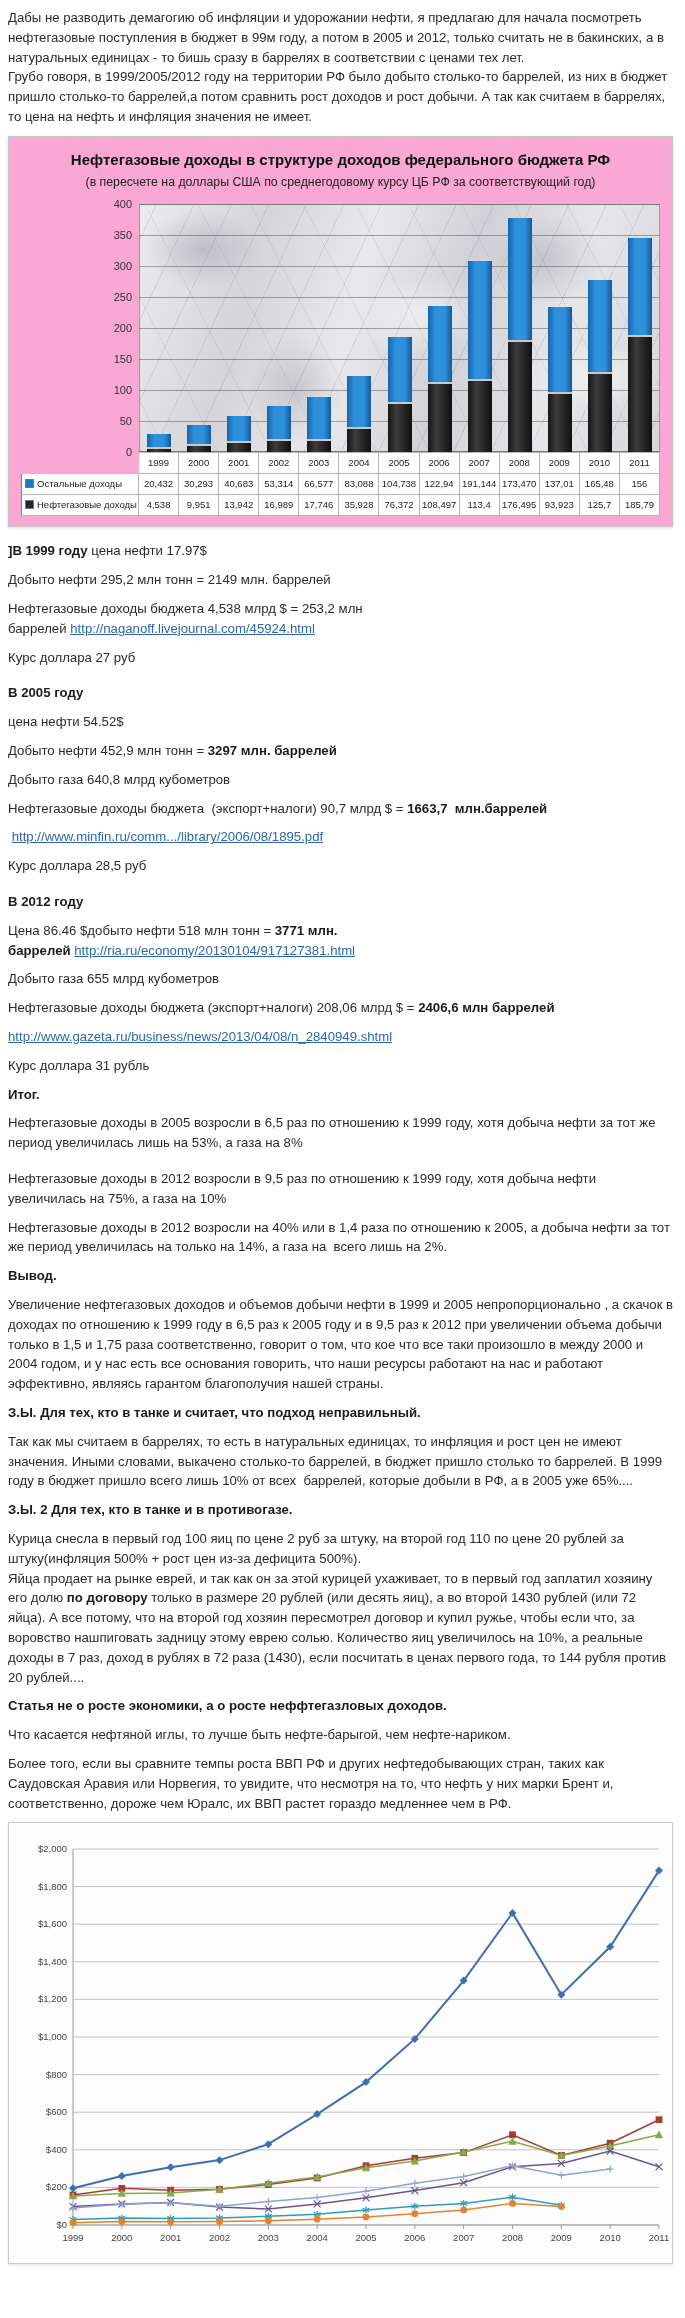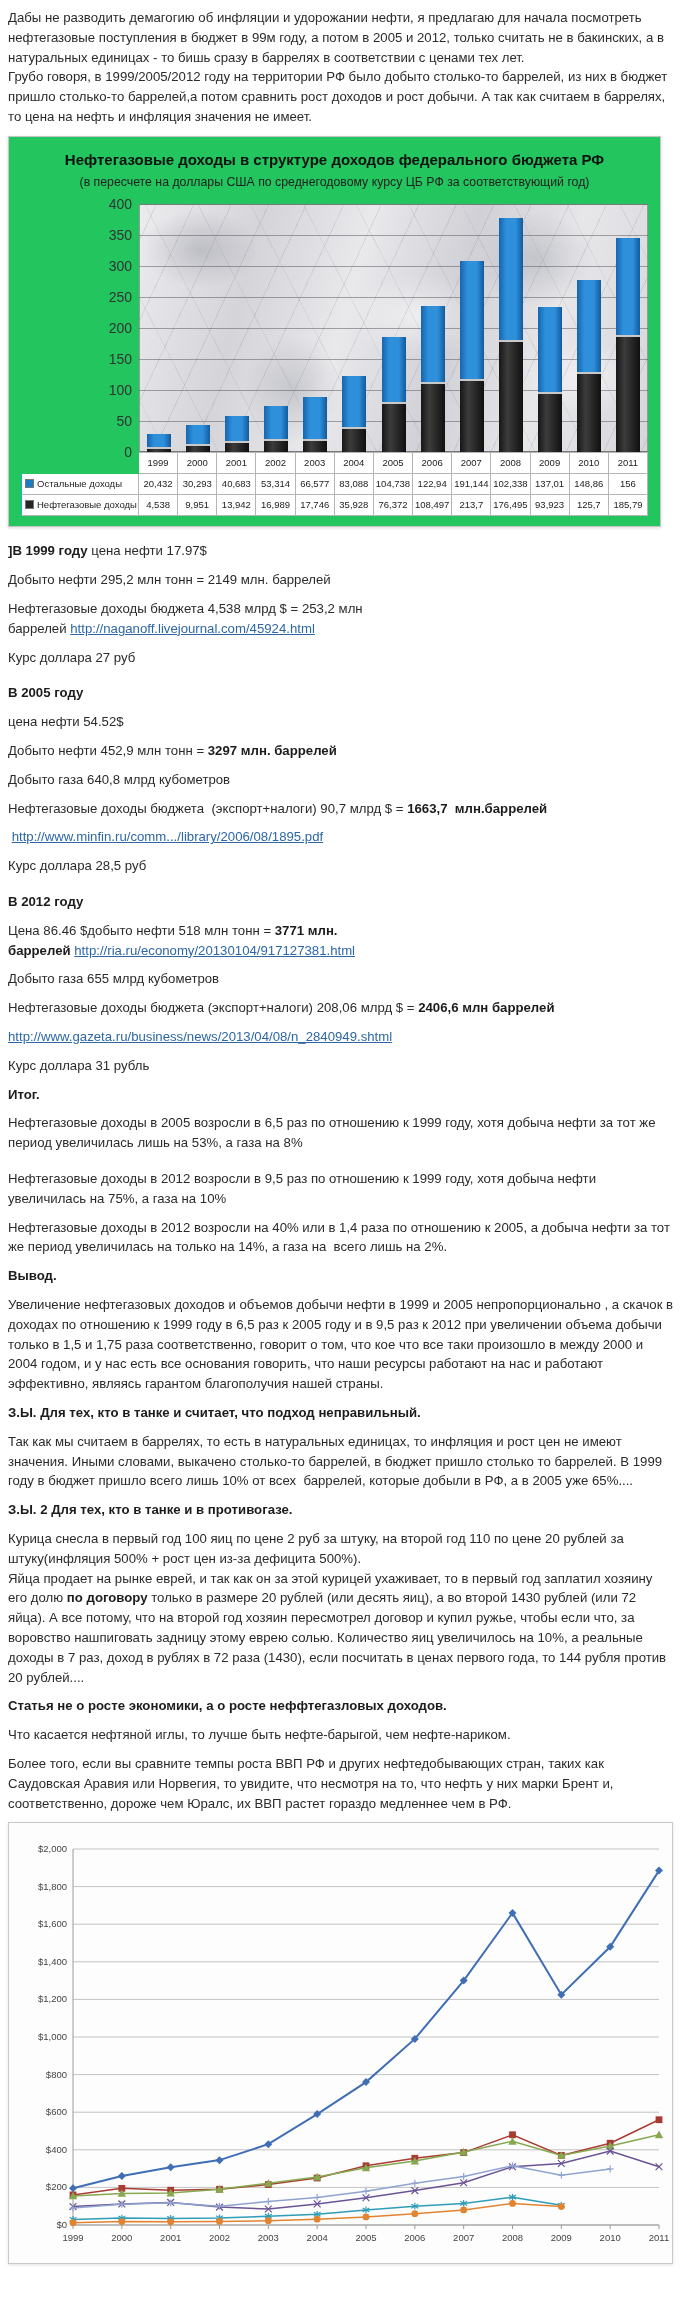--- a/index.html
+++ b/index.html
@@ -4,22 +4,22 @@
 <style>
   html,body{margin:0;padding:0;background:#ffffff;}
   body{width:685px;font-family:"Liberation Sans",sans-serif;color:#2b2b2b;}
   .article{padding:8px 10px 16px 8px;font-size:13.2px;line-height:1.5;}
   .para{margin:0 0 9px;white-space:pre-wrap;}
   .para.gap{margin-top:16px;}
   .para b{font-weight:bold;color:#1c1c1c;}
   a.link{color:#2d67a6;text-decoration:underline;cursor:pointer;word-break:break-all;}
 
   
-  .chart-frame{border:1px solid #c6c6c6;background:#22c55e;box-shadow:0 1px 3px rgba(0,0,0,.15);
-               margin:4px 14px 14px 0;padding:12px 12px 10px;}
+  .chart-frame{border:1px solid #c6c6c6;background:#f9a8d4;box-shadow:0 1px 3px rgba(0,0,0,.15);
+               margin:4px 2px 14px 0;padding:12px 12px 10px;}
   
   .c1-title{text-align:center;font-weight:bold;font-size:15px;color:#111;}
   .c1-subtitle{text-align:center;font-size:12.3px;color:#222;margin-top:2px;}
   .c1-plotwrap{position:relative;margin:12px 0 0 118px;height:248px;}
   .c1-plotbg{position:absolute;inset:0;border:1px solid #9a9a9a;
     background-color:#dfdfe2;
     background-image:
       repeating-linear-gradient(115deg, transparent 0 14px, rgba(110,112,125,.16) 14px 15px, transparent 15px 34px),
       repeating-linear-gradient(63deg, transparent 0 22px, rgba(120,122,135,.13) 22px 23px, transparent 23px 47px),
       radial-gradient(ellipse 90px 60px at 12% 18%, rgba(130,132,142,.35), transparent 65%),
@@ -27,21 +27,21 @@
       radial-gradient(ellipse 100px 80px at 78% 22%, rgba(135,138,148,.30), transparent 60%),
       radial-gradient(ellipse 80px 90px at 30% 75%, rgba(125,128,138,.28), transparent 60%),
       radial-gradient(ellipse 110px 60px at 88% 70%, rgba(255,255,255,.50), transparent 60%),
       linear-gradient(105deg,#ececef 0%,#d4d4d9 22%,#e9e9ec 41%,#d0d0d6 60%,#e7e7ea 78%,#d6d6db 100%);}
   .c1-grid{position:absolute;left:0;right:0;height:1px;background:rgba(95,95,100,.55);}
   .c1-bars{position:absolute;inset:0;display:flex;align-items:flex-end;}
   .c1-slot{flex:1;display:flex;justify-content:center;align-items:flex-end;height:100%;}
   .c1-bar{width:24px;display:flex;flex-direction:column;justify-content:flex-end;}
   .c1-seg-top{background:linear-gradient(90deg,#1565ad,#2e8fdb 30%,#2e8fdb 70%,#135a9a);}
   .c1-seg-bottom{background:linear-gradient(90deg,#161616,#3c3c3c 35%,#101010);border-top:2px solid #c9c9c9;}
-  .c1-ylab{position:absolute;right:calc(100% + 7px);transform:translateY(-50%);font-size:14px;color:#333;}
+  .c1-ylab{position:absolute;right:calc(100% + 7px);transform:translateY(-50%);font-size:11px;color:#333;}
   .c1-table{display:grid;grid-template-columns:118px repeat(13,1fr);font-size:9.5px;color:#222;background:transparent;}
   .c1-cell{border-right:1px solid #b5b5b5;border-bottom:1px solid #b5b5b5;padding:3px 1px;
            text-align:center;white-space:nowrap;overflow:hidden;background:#fff;}
   .c1-cell.first{border-left:1px solid #14b8a6;text-align:left;padding-left:3px;}
   .c1-cell.blank{background:transparent;border:none;}
   .c1-cell.yr{border-top:1px solid #b5b5b5;}
   .c1-swatch{display:inline-block;width:7px;height:7px;border:1px solid #777;margin-right:3px;vertical-align:-1px;}
   
   .chart-frame2{border:1px solid #c9c9c9;background:#fdfdfd;box-shadow:0 1px 3px rgba(0,0,0,.12);
                 margin:6px 2px 12px 0;padding:10px 6px 6px;}
@@ -180,34 +180,34 @@
         <div class="c1-cell first"><span class="c1-swatch" style="background: rgb(27, 123, 196);"></span>Остальные доходы</div>
         <div class="c1-cell ">20,432</div>
         <div class="c1-cell ">30,293</div>
         <div class="c1-cell ">40,683</div>
         <div class="c1-cell ">53,314</div>
         <div class="c1-cell ">66,577</div>
         <div class="c1-cell ">83,088</div>
         <div class="c1-cell ">104,738</div>
         <div class="c1-cell ">122,94</div>
         <div class="c1-cell ">191,144</div>
-        <div class="c1-cell ">102,338</div>
+        <div class="c1-cell ">173,470</div>
         <div class="c1-cell ">137,01</div>
-        <div class="c1-cell ">148,86</div>
+        <div class="c1-cell ">165,48</div>
         <div class="c1-cell ">156</div>
         <div class="c1-cell first"><span class="c1-swatch" style="background: rgb(38, 38, 38);"></span>Нефтегазовые доходы</div>
         <div class="c1-cell ">4,538</div>
         <div class="c1-cell ">9,951</div>
         <div class="c1-cell ">13,942</div>
         <div class="c1-cell ">16,989</div>
         <div class="c1-cell ">17,746</div>
         <div class="c1-cell ">35,928</div>
         <div class="c1-cell ">76,372</div>
         <div class="c1-cell ">108,497</div>
-        <div class="c1-cell ">213,7</div>
+        <div class="c1-cell ">113,4</div>
         <div class="c1-cell ">176,495</div>
         <div class="c1-cell ">93,923</div>
         <div class="c1-cell ">125,7</div>
         <div class="c1-cell ">185,79</div>
       </div>
   </div>
 
   <div id="tb2">
       <div class="para"><b>]В 1999 году</b><span> цена нефти 17.97$</span></div>
       <div class="para"><span>Добыто нефти 295,2 млн тонн = 2149 млн. баррелей</span></div>

